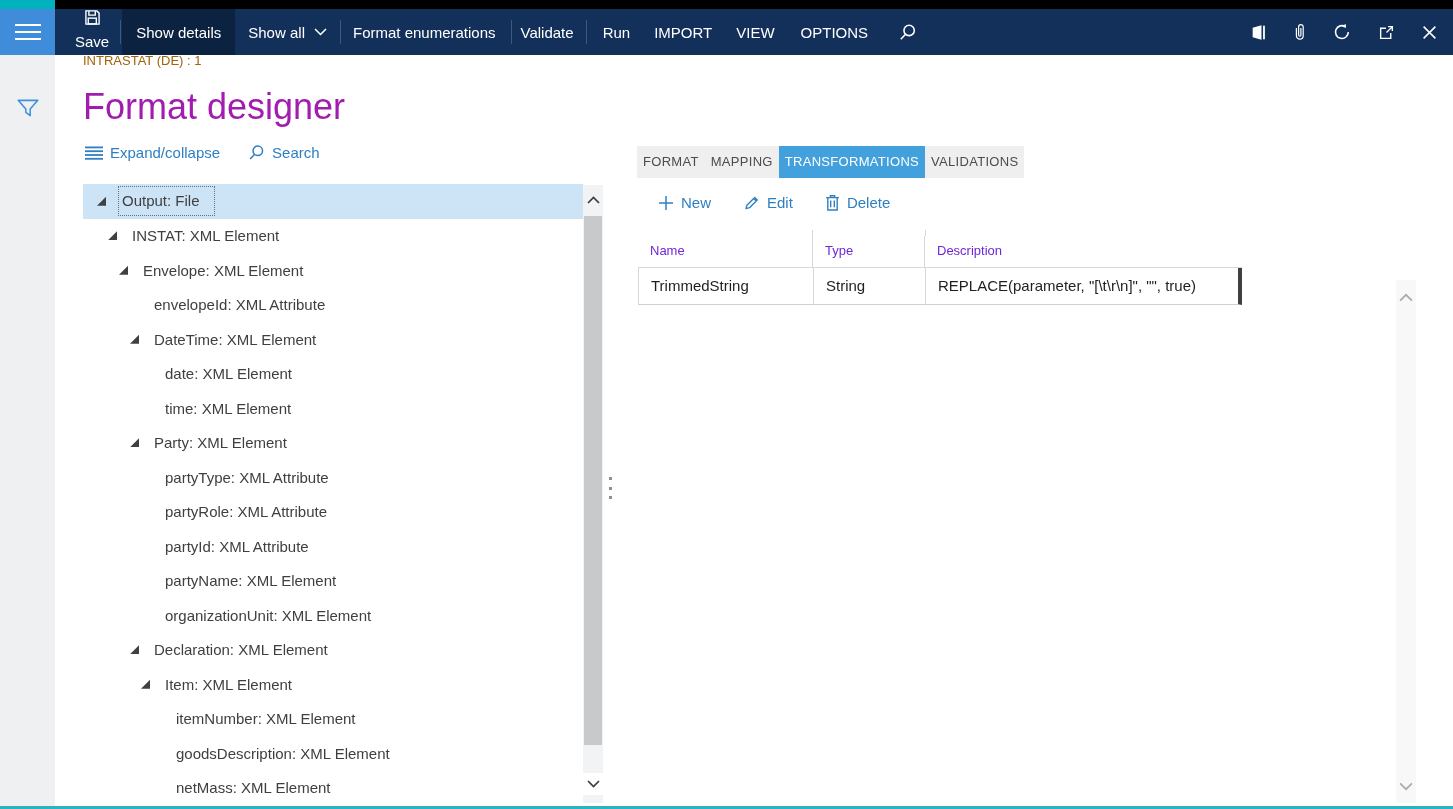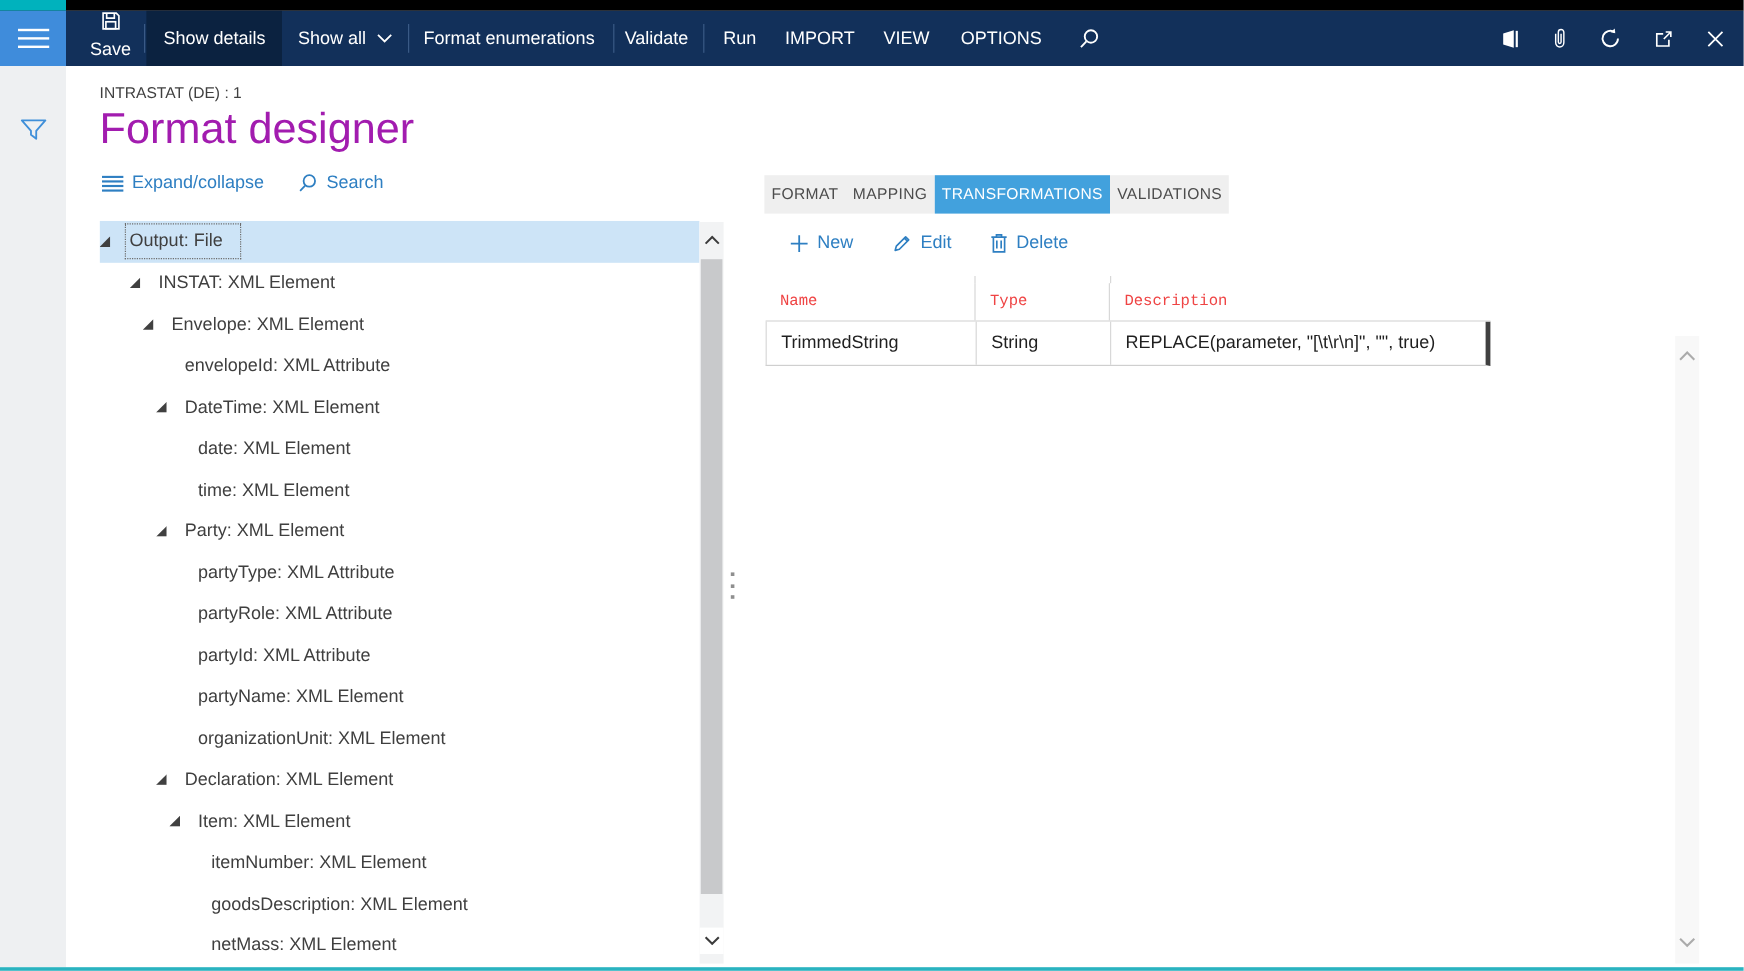--- a/index.html
+++ b/index.html
@@ -19,35 +19,35 @@
   .tb-item svg { display:block; }
   .tb-sep { width:1px; height:24px; background:#3a5a86; }
   .pressed { background:#0b2240; padding:0 14px; }
   #tb-right { margin-left:auto; display:flex; align-items:center; gap:27px; padding-right:16px; height:100%; }
 
   
   #side-rail { left:0; top:55px; width:55px; height:751px; background:#eef0f2; }
   #rail-filter { left:16px; top:96px; width:24px; height:24px; cursor:pointer; }
 
   
-  #caption { left:83px; top:70px; font-size:13px; color:#404040; }
+  #caption { left:83px; top:53px; font-size:13px; color:#a16207; }
   #title { left:83px; top:86px; font-size:36px; font-weight:300; color:#a21caf; }
 
   
   #tree-links { left:85px; top:144px; display:flex; align-items:center; gap:28px; }
   .blue-link { display:flex; align-items:center; gap:7px; color:#2e7fc2; font-size:15px; cursor:pointer; }
 
   
   #tree { left:83px; top:184px; width:500px; height:625px; overflow:hidden; }
   .trow { height:34.5px; display:flex; align-items:center; font-size:15px; color:#3f3f3f; cursor:pointer; }
   .trow.selected { background:#cde4f7; }
   .exp { width:24px; flex:0 0 24px; display:flex; align-items:center; }
   .exp.has::before { content:""; display:block; width:9px; height:9px; background:#404040;
                      clip-path:polygon(100% 0,100% 100%,0 100%); }
-  .lvl0{}.lvl1{padding-left:25px}.lvl2{padding-left:36px}
+  .lvl0{padding-left:14px}.lvl1{padding-left:25px}.lvl2{padding-left:36px}
   .lvl3{padding-left:47px}.lvl4{padding-left:58px}.lvl5{padding-left:69px}
   .focusring { border:1px dotted #6d6d6d; padding:5px 14px 6px 3px; margin-left:-3px; }
 
   
   #tree-scroll { left:583px; top:185px; width:20px; height:618px; background:#f2f3f4; }
   #tree-scroll .btn-up { position:absolute; top:0; left:0; width:20px; height:30px;
                          display:flex; align-items:center; justify-content:center; cursor:pointer; }
   #tree-thumb { position:absolute; top:31px; left:1px; width:18px; height:529px; background:#c8c9cb; cursor:pointer; }
   #tree-scroll .btn-down { position:absolute; bottom:8px; left:0; width:20px; height:22px;
                            display:flex; align-items:center; justify-content:center; cursor:pointer; background:#fff; }
@@ -60,21 +60,21 @@
   
   #tabs { left:637px; top:146px; display:flex; height:32px; }
   .tab { background:#efefef; color:#4c4c4c; font-size:13px; letter-spacing:.3px;
          line-height:32px; padding:0 6px; cursor:pointer; }
   .tab.active { background:#42a1dd; color:#fff; }
 
   #actions { left:658px; top:194px; display:flex; align-items:center; gap:32px; }
 
   #grid { left:638px; top:236px; width:604px; font-size:15px; color:#1f1f1f; }
   .g-head { display:flex; height:32px; border-bottom:1px solid #d8d8d8; position:relative; }
-  .g-head .cell { font-size:13px; color:#ef4444; line-height:30px;font-family:Liberation Mono, monospace; }
+  .g-head .cell { font-size:13px; color:#6d28d9; line-height:30px; }
   .g-row { display:flex; height:37px; border-bottom:1px solid #cfcfcf;
            border-left:1px solid #d8d8d8; border-right:4px solid #404040; }
   .g-row .cell { line-height:36px; }
   .cell { padding-left:12px; overflow:hidden; white-space:nowrap; }
   .c1{width:175px; flex:0 0 175px;} .c2{width:112px; flex:0 0 112px;} .c3{flex:1;}
   .g-head .c1,.g-head .c2,.g-row .c1,.g-row .c2 { border-right:1px solid #d8d8d8; }
   .tick { position:absolute; top:-6px; width:1px; height:6px; background:#d8d8d8; }
   .tick.t1{ left:174px; } .tick.t2{ left:287px; }
 
   

